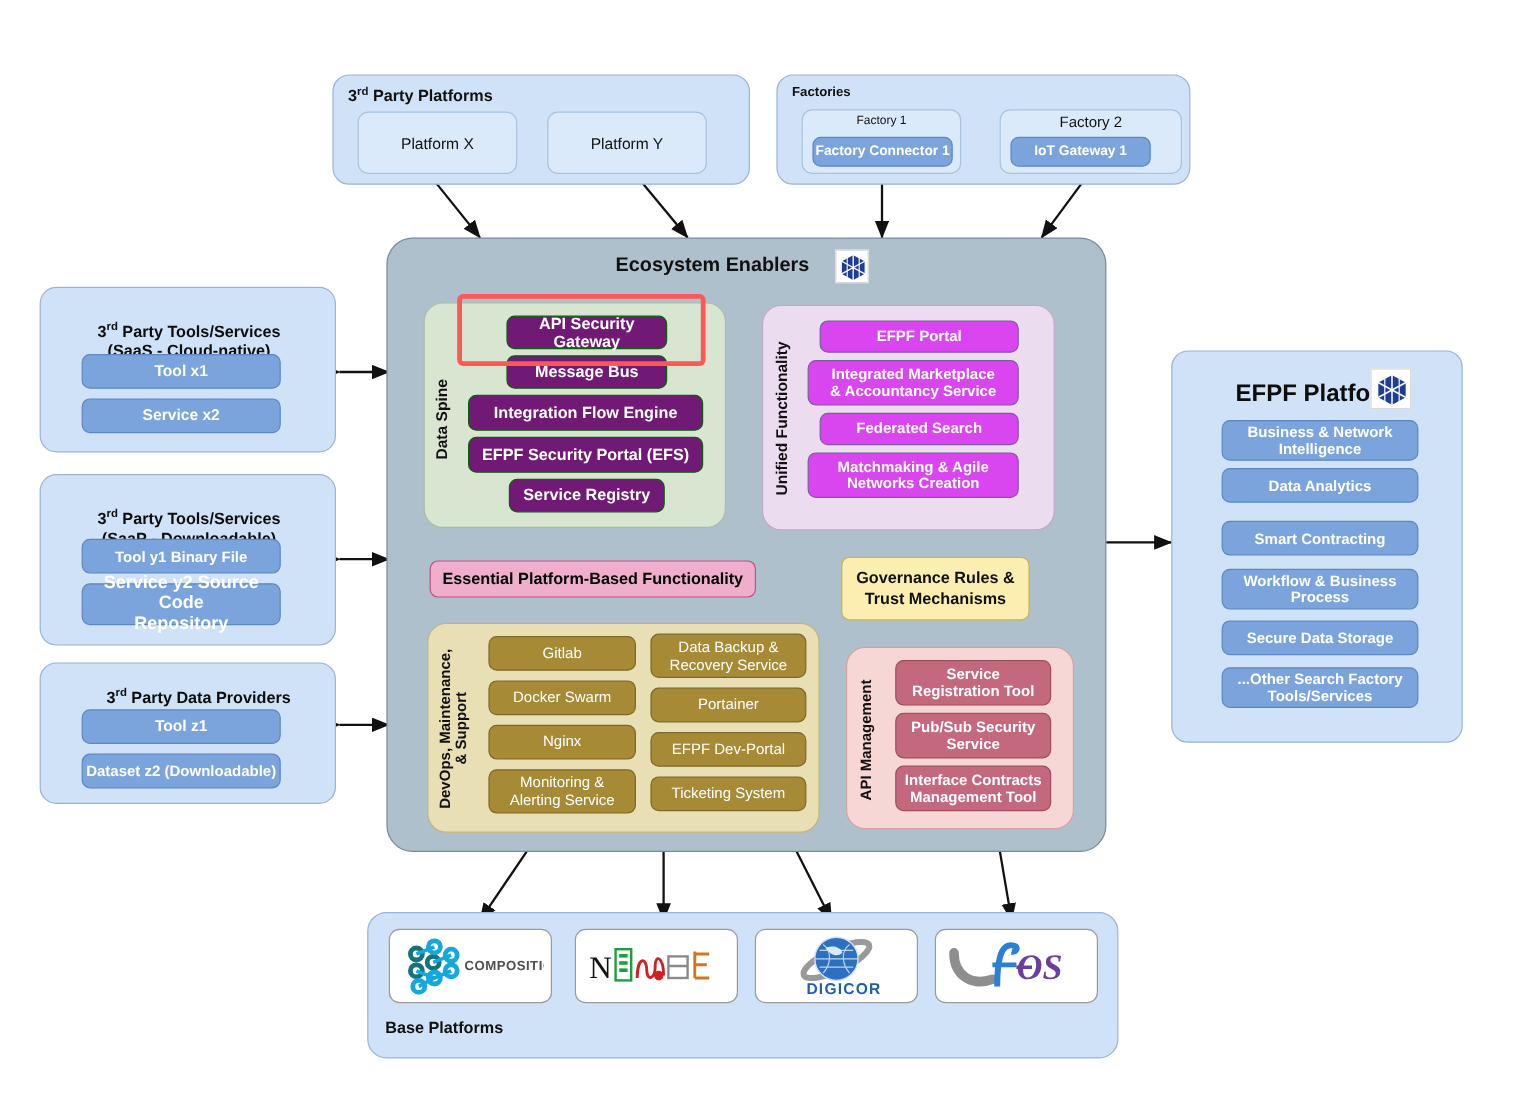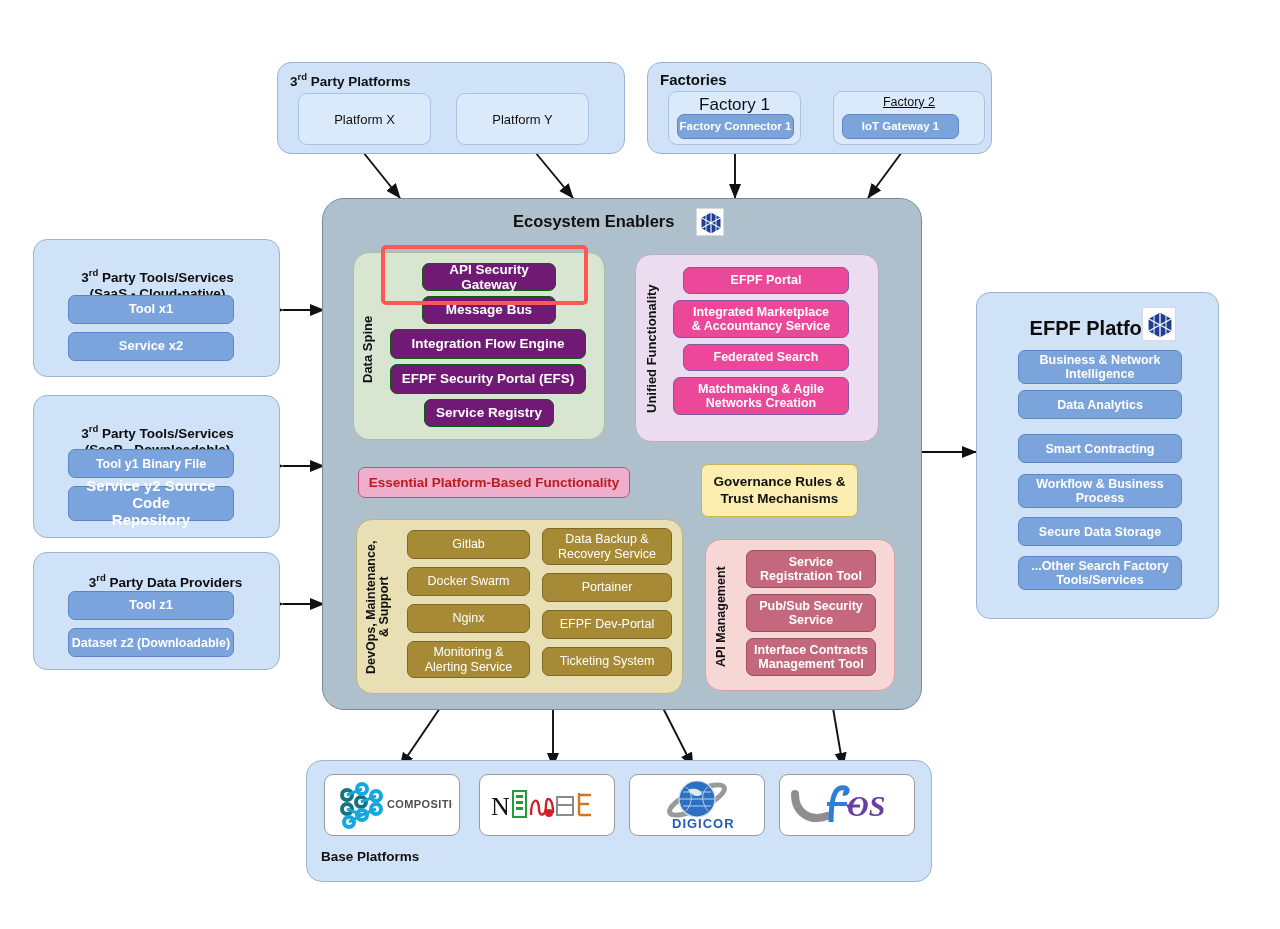--- a/index.html
+++ b/index.html
@@ -24,39 +24,39 @@
   #enablers-title{font-size:16.5px;font-weight:bold;color:#101010;}
 
   
   .spine-panel{background:#d7e5d1;border:1px solid #a9bfa3;border-radius:16px;}
   .green-chip{background:#701a75;border:1px solid #0c5f0c;border-radius:7px;
               color:#fff;font-weight:bold;font-size:13.5px;display:flex;
               align-items:center;justify-content:center;text-align:center;line-height:1.12;}
 
   
   .uf-panel{background:#ecdcf0;border:1px solid #c3a9cb;border-radius:16px;}
-  .purple-chip{background:#ec4899;border:1px solid #8159a0;border-radius:7px;
+  .purple-chip{background:#d946ef;border:1px solid #8159a0;border-radius:7px;
                color:#fff;font-weight:bold;font-size:12.5px;display:flex;
                align-items:center;justify-content:center;text-align:center;line-height:1.15;}
 
   
   .devops-panel{background:#e8dfb4;border:1px solid #c0b57f;border-radius:16px;}
   .gold-chip{background:#a68a36;border:1px solid #7e6826;border-radius:7px;
              color:#fff;font-weight:normal;font-size:12.5px;display:flex;
              align-items:center;justify-content:center;text-align:center;line-height:1.15;}
 
   
   .apim-panel{background:#f7d6d6;border:1px solid #d5a2a2;border-radius:16px;}
   .rose-chip{background:#c4687e;border:1px solid #9e4c60;border-radius:7px;
              color:#fff;font-weight:bold;font-size:12.5px;display:flex;
              align-items:center;justify-content:center;text-align:center;line-height:1.15;}
 
   
   .pink-banner{background:#f0aecd;border:1px solid #c04f7f;border-radius:7px;
-               color:#b91c1c;font-weight:bold;font-size:13.5px;display:flex;
+               color:#000000;font-weight:bold;font-size:13.5px;display:flex;
                align-items:center;justify-content:center;text-align:center;}
   .yellow-banner{background:#fbeeb0;border:1px solid #c9b64e;border-radius:7px;
                  color:#111;font-weight:bold;font-size:13.5px;display:flex;
                  align-items:center;justify-content:center;text-align:center;line-height:1.2;}
 
   
   .vlabel{writing-mode:vertical-rl;transform:rotate(180deg);font-weight:bold;
           color:#111;text-align:center;display:flex;align-items:center;
           justify-content:center;line-height:1.05;}
 
@@ -109,26 +109,26 @@
     </div>
     <div class="abs inner-lt" style="left:20px;top:30px;width:133px;height:52px;display:flex;align-items:center;justify-content:center;">
       <span style="font-size:13px;color:#111;">Platform X</span>
     </div>
     <div class="abs inner-lt" style="left:178px;top:30px;width:133px;height:52px;display:flex;align-items:center;justify-content:center;">
       <span style="font-size:13px;color:#111;">Platform Y</span>
     </div>
   </div>
 
   <div class="abs lightblue-panel panel" style="left:647px;top:62px;width:345px;height:92px;">
-    <div class="abs" style="left:12px;top:8px;font-size:15px;font-weight:bold;color:#111;">Factories</div>
+    <div class="abs" style="left:12px;top:8px;font-size:11px;font-weight:bold;color:#111;">Factories</div>
     <div class="abs inner-lt" style="left:20px;top:28px;width:133px;height:54px;">
-      <div style="text-align:center;font-size:17px;color:#111;padding-top:3px;">Factory 1</div>
+      <div style="text-align:center;font-size:10px;color:#111;padding-top:3px;">Factory 1</div>
       <div class="blue-chip abs" style="left:8px;top:22px;width:117px;height:25px;font-size:11.5px;">Factory Connector 1</div>
     </div>
-    <div class="abs inner-lt" style="left:185px;top:28px;width:152px;height:54px;text-decoration:underline;">
+    <div class="abs inner-lt" style="left:185px;top:28px;width:152px;height:54px;">
       <div style="text-align:center;font-size:12.5px;color:#111;padding-top:3px;">Factory 2</div>
       <div class="blue-chip abs" style="left:8px;top:22px;width:117px;height:25px;font-size:11.5px;">IoT Gateway 1</div>
     </div>
   </div>
 
   <div id="enablers" class="abs" style="left:322px;top:198px;width:600px;height:512px;">
 
     <div class="abs" id="enablers-title" style="left:190px;top:13px;">Ecosystem Enablers</div>
 
     <div class="abs" style="left:373px;top:9px;width:28px;height:28px;background:#ffffff;border:1px solid #d8d8d8;">

